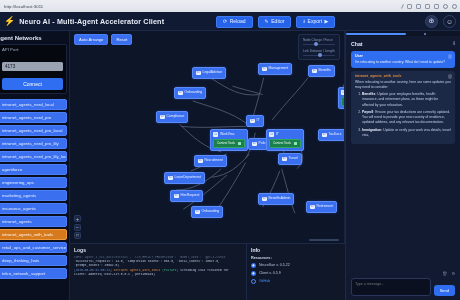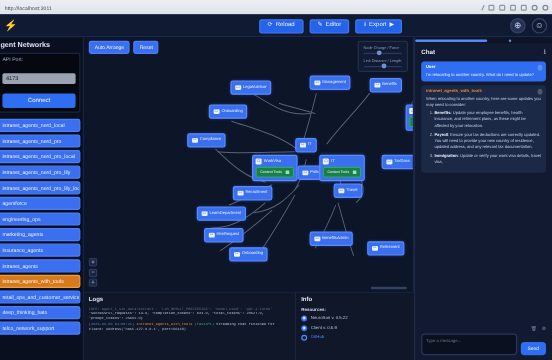--- a/index.html
+++ b/index.html
@@ -322,20 +322,21 @@
     <span></span>
     <span class="circ"></span>
     <span class="circ"></span>
   </div>
 </div>
 
 <div class="app">
 
   <div class="header">
     <span class="logo-icon">⚡</span>
+    <span class="app-title">Neuro AI - Multi-Agent Accelerator Client</span>
 
     <div class="hdr-actions">
       <div class="hdr-btn">
         <span class="gi">⟳</span>
         <span>Reload</span>
       </div>
       <div class="hdr-btn">
         <span class="gi">✎</span>
         <span>Editor</span>
       </div>

